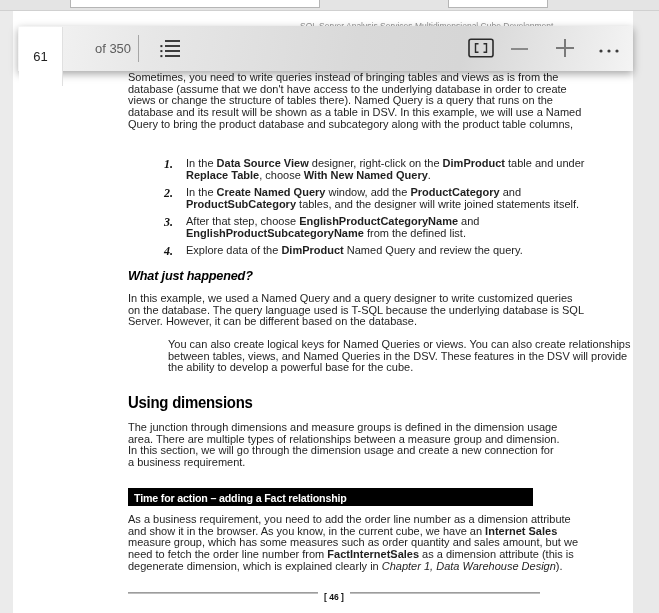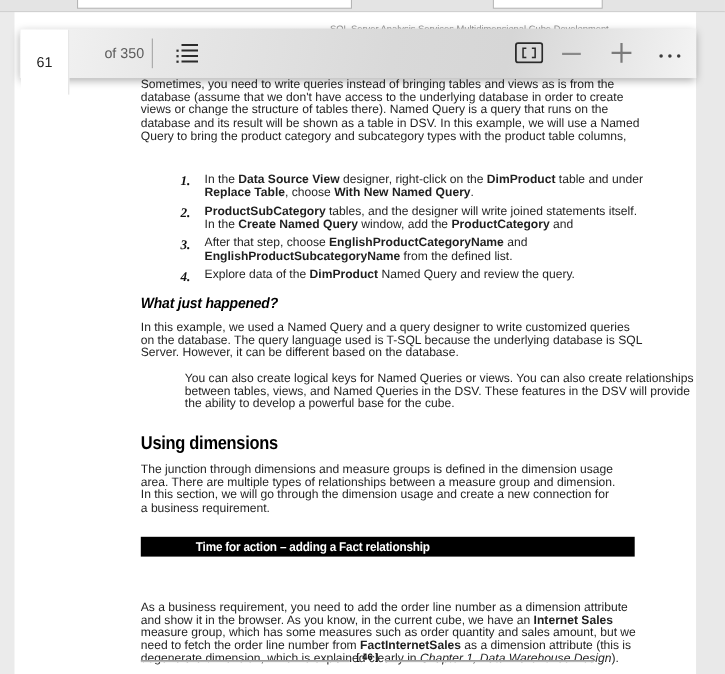--- a/index.html
+++ b/index.html
@@ -45,57 +45,57 @@
   .step{left:128px;width:412px;padding-left:58px;box-sizing:border-box;}
   .step-num{position:absolute;left:36px;top:-1px;font-family:"Liberation Serif",serif;font-weight:bold;font-style:italic;font-size:12px;color:#111;}
   .s1{top:158px;} .s2{top:187px;} .s3{top:216px;} .s4{top:245px;}
   .h-wj{left:128px;top:268px;font-size:13.5px;font-weight:bold;font-style:italic;color:#000;
     transform:scaleX(0.94);transform-origin:left top;letter-spacing:-0.2px;white-space:nowrap;}
   .p-wj1{left:128px;top:293px;}
   .p-wj2{left:128px;top:339px;margin-left:40px;}
   .h-ud{left:128px;top:393px;font-size:17px;font-weight:bold;color:#000;
     transform:scaleX(0.88);transform-origin:left top;letter-spacing:-0.3px;white-space:nowrap;}
   .p-ud1{left:128px;top:422px;}
-  .tfa-bar{left:128px;top:488px;width:405px;height:18px;background:#000;color:#fff;overflow:hidden;padding-left:44px;}
+  .tfa-bar{left:128px;top:488px;width:405px;height:18px;background:#000;color:#fff;overflow:hidden;}
   .tfa-bar .txt{display:inline-block;margin:2px 0 0 6px;font-size:11.5px;font-weight:bold;
     transform:scaleX(0.93);transform-origin:left top;letter-spacing:-0.2px;white-space:nowrap;}
-  .p-tfa1{left:128px;top:514px;margin-top:33px;}
-  .footer{left:128px;top:592px;width:412px;display:flex;align-items:flex-end;gap:6px;}
+  .p-tfa1{left:128px;top:514px;}
+  .footer{left:128px;top:592px;width:412px;display:flex;align-items:flex-start;gap:6px;}
   .f-line{flex:1;height:2px;background:linear-gradient(#8c8c8c,#cfcfcf);}
   .f-label{font-size:8.5px;font-weight:bold;color:#101010;white-space:nowrap;}
 </style>
 </head>
 <body>
 
 <div id="stage">
 
   <div class="page"></div>
 
   <div class="pdf-header-partial">SQL Server Analysis Services Multidimensional Cube Development</div>
 
   <div class="doc intro">
       <div class="tl"><span>Sometimes, you need to write queries instead of bringing tables and views as is from the</span></div>
       <div class="tl"><span>database (assume that we don't have access to the underlying database in order to create</span></div>
       <div class="tl"><span>views or change the structure of tables there). Named Query is a query that runs on the</span></div>
       <div class="tl"><span>database and its result will be shown as a table in DSV. In this example, we will use a Named</span></div>
-      <div class="tl"><span>Query to bring the product category and subcategory types with the product table columns,</span></div>
+      <div class="tl"><span>Query to bring the product database and subcategory along with the product table columns,</span></div>
     </div>
 
   <div class="doc step s1">
     <span class="step-num">1.</span>
     <div>
         <div class="tl"><span>In the </span><span class="seg-b">Data Source View</span><span> designer, right-click on the </span><span class="seg-b">DimProduct</span><span> table and under</span></div>
         <div class="tl"><span class="seg-b">Replace Table</span><span>, choose </span><span class="seg-b">With New Named Query</span><span>.</span></div>
       </div>
   </div>
   <div class="doc step s2">
     <span class="step-num">2.</span>
     <div>
+        <div class="tl"><span>In the </span><span class="seg-b">Create Named Query</span><span> window, add the </span><span class="seg-b">ProductCategory</span><span> and</span></div>
         <div class="tl"><span class="seg-b">ProductSubCategory</span><span> tables, and the designer will write joined statements itself.</span></div>
-        <div class="tl"><span>In the </span><span class="seg-b">Create Named Query</span><span> window, add the </span><span class="seg-b">ProductCategory</span><span> and</span></div>
       </div>
   </div>
   <div class="doc step s3">
     <span class="step-num">3.</span>
     <div>
         <div class="tl"><span>After that step, choose </span><span class="seg-b">EnglishProductCategoryName</span><span> and</span></div>
         <div class="tl"><span class="seg-b">EnglishProductSubcategoryName</span><span> from the defined list.</span></div>
       </div>
   </div>
   <div class="doc step s4">

